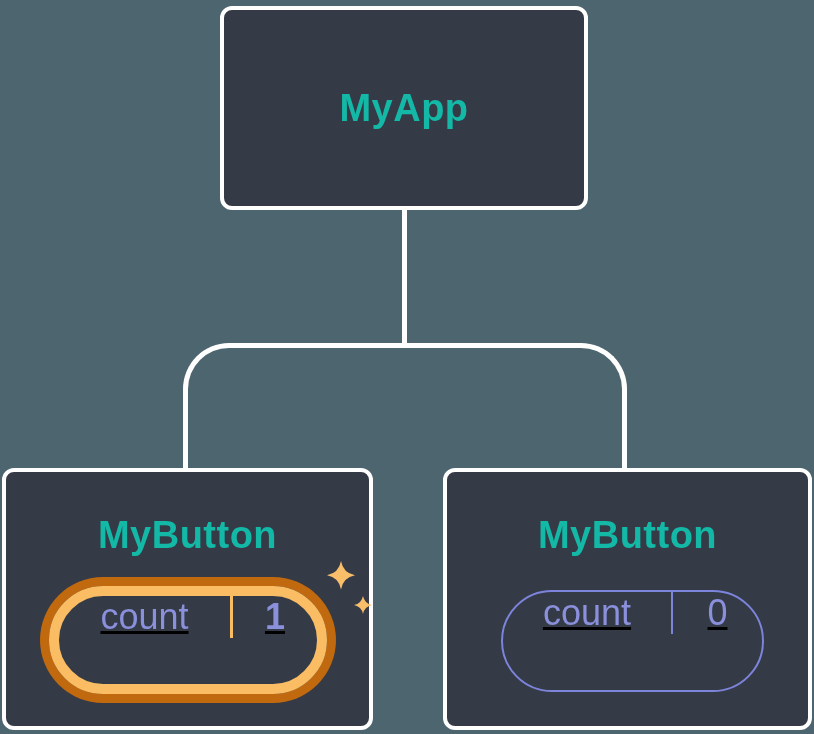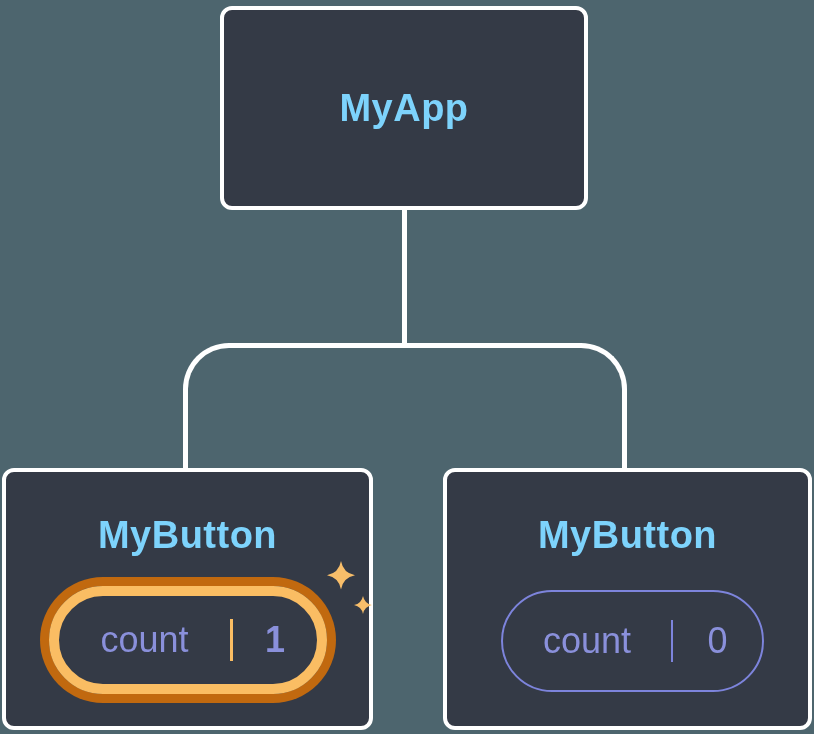--- a/index.html
+++ b/index.html
@@ -12,21 +12,21 @@
     font-family: "Liberation Sans", sans-serif;
   }
   .node {
     position: absolute;
     background: #343a46;
     border: 4px solid #ffffff;
     border-radius: 12px;
     box-sizing: border-box;
   }
   .node-label {
-    color: #7dd3fc;
+    color: #14b8a6;
     font-size: 38px;
     font-weight: 600;
     letter-spacing: 0.5px;
     text-align: center;
     width: 100%;
   }
   #root-node {
     left: 220px; top: 6px;
     width: 368px; height: 204px;
     display: flex; align-items: center; justify-content: center;
@@ -60,21 +60,22 @@
   .child-label {
     position: absolute;
     top: 42px; left: 0;
   }
   
   .pill {
     position: absolute;
     box-sizing: border-box;
     border-radius: 999px;
     display: flex;
-    align-items: center;
+    align-items: flex-start;
+    text-decoration: underline;
   }
   .pill-highlighted {
     left: 43px; top: 114px;
     width: 278px; height: 108px;
     border: 10px solid #fabd63;
     box-shadow: 0 0 0 9px #c1690f;
   }
   .pill-plain {
     left: 54px; top: 118px;
     width: 263px; height: 102px;

